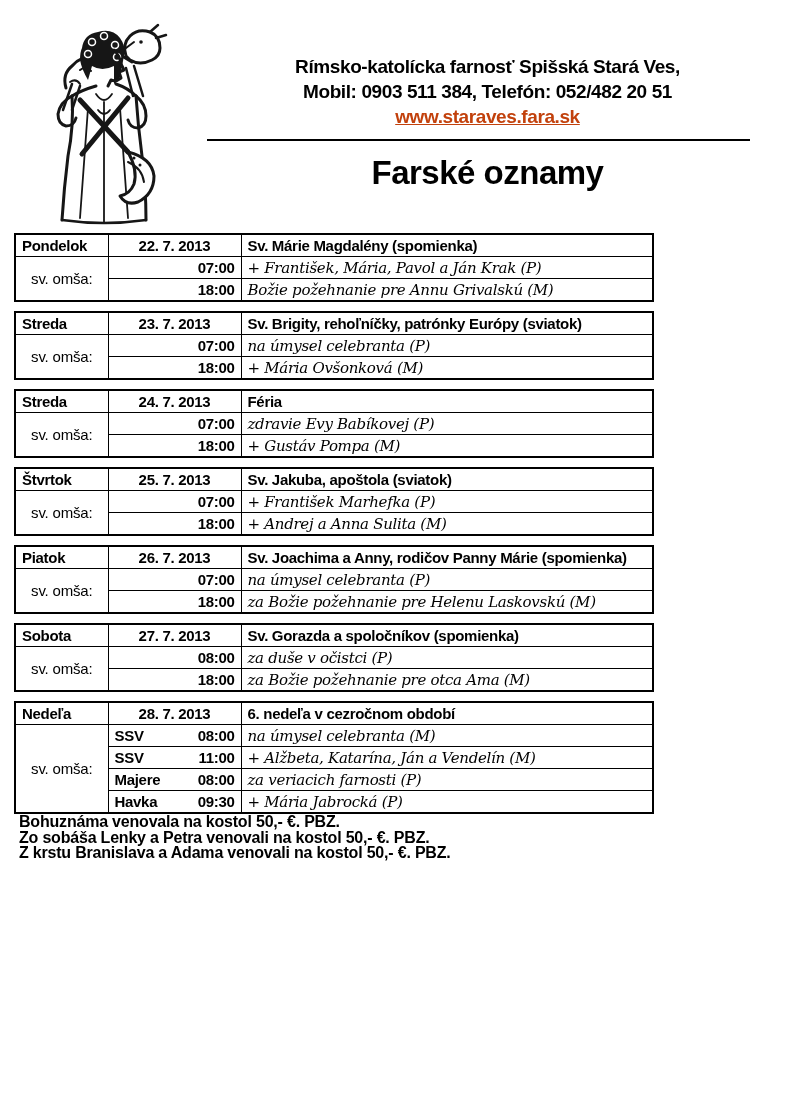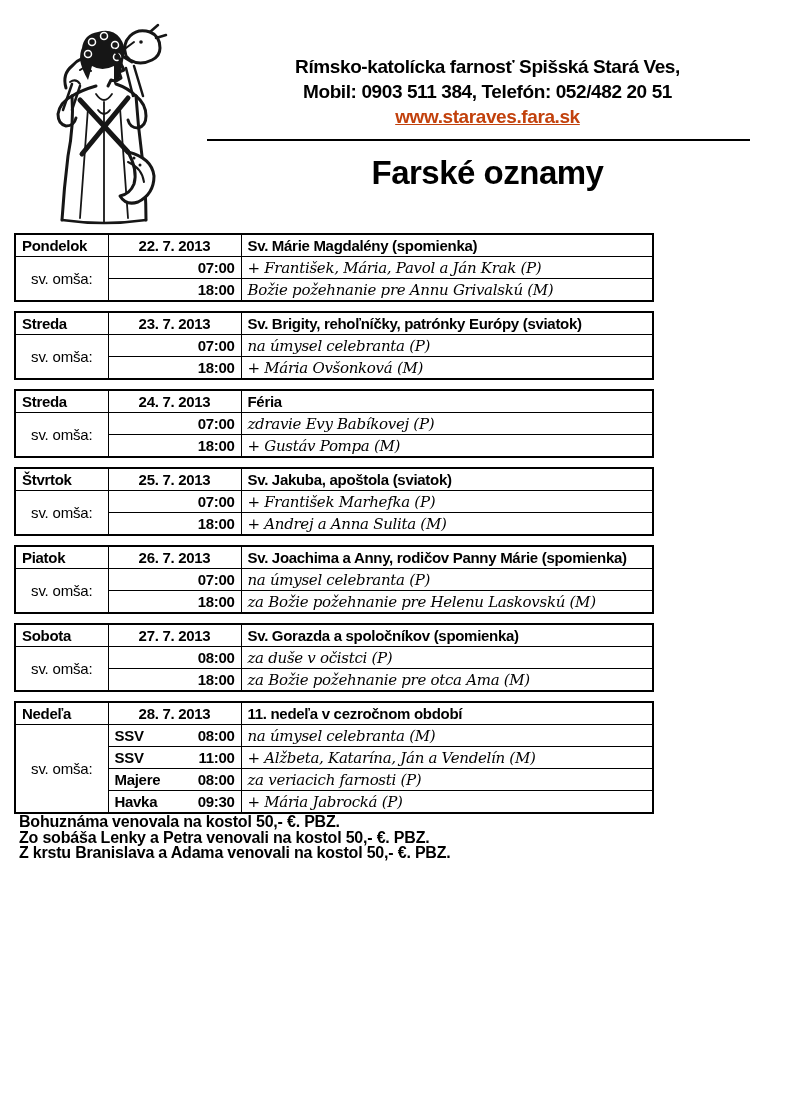--- a/index.html
+++ b/index.html
@@ -383,21 +383,21 @@
     <table class="day-table">
       <colgroup>
           <col class="c1">
           <col class="c2">
           <col class="c3">
         </colgroup>
       <tbody>
         <tr class="head-row">
           <td class="day">Nedeľa</td>
           <td class="date">28. 7. 2013</td>
-          <td class="feast">11. nedeľa v cezročnom období</td>
+          <td class="feast">6. nedeľa v cezročnom období</td>
         </tr>
 
     <tr class="mass-row">
             <td class="mass-label" rowspan="4">sv. omša:</td>
       <td class="timecell">
         <div class="tc">
           <span class="loc">SSV</span>
           <span class="time">08:00</span>
         </div>
       </td>

